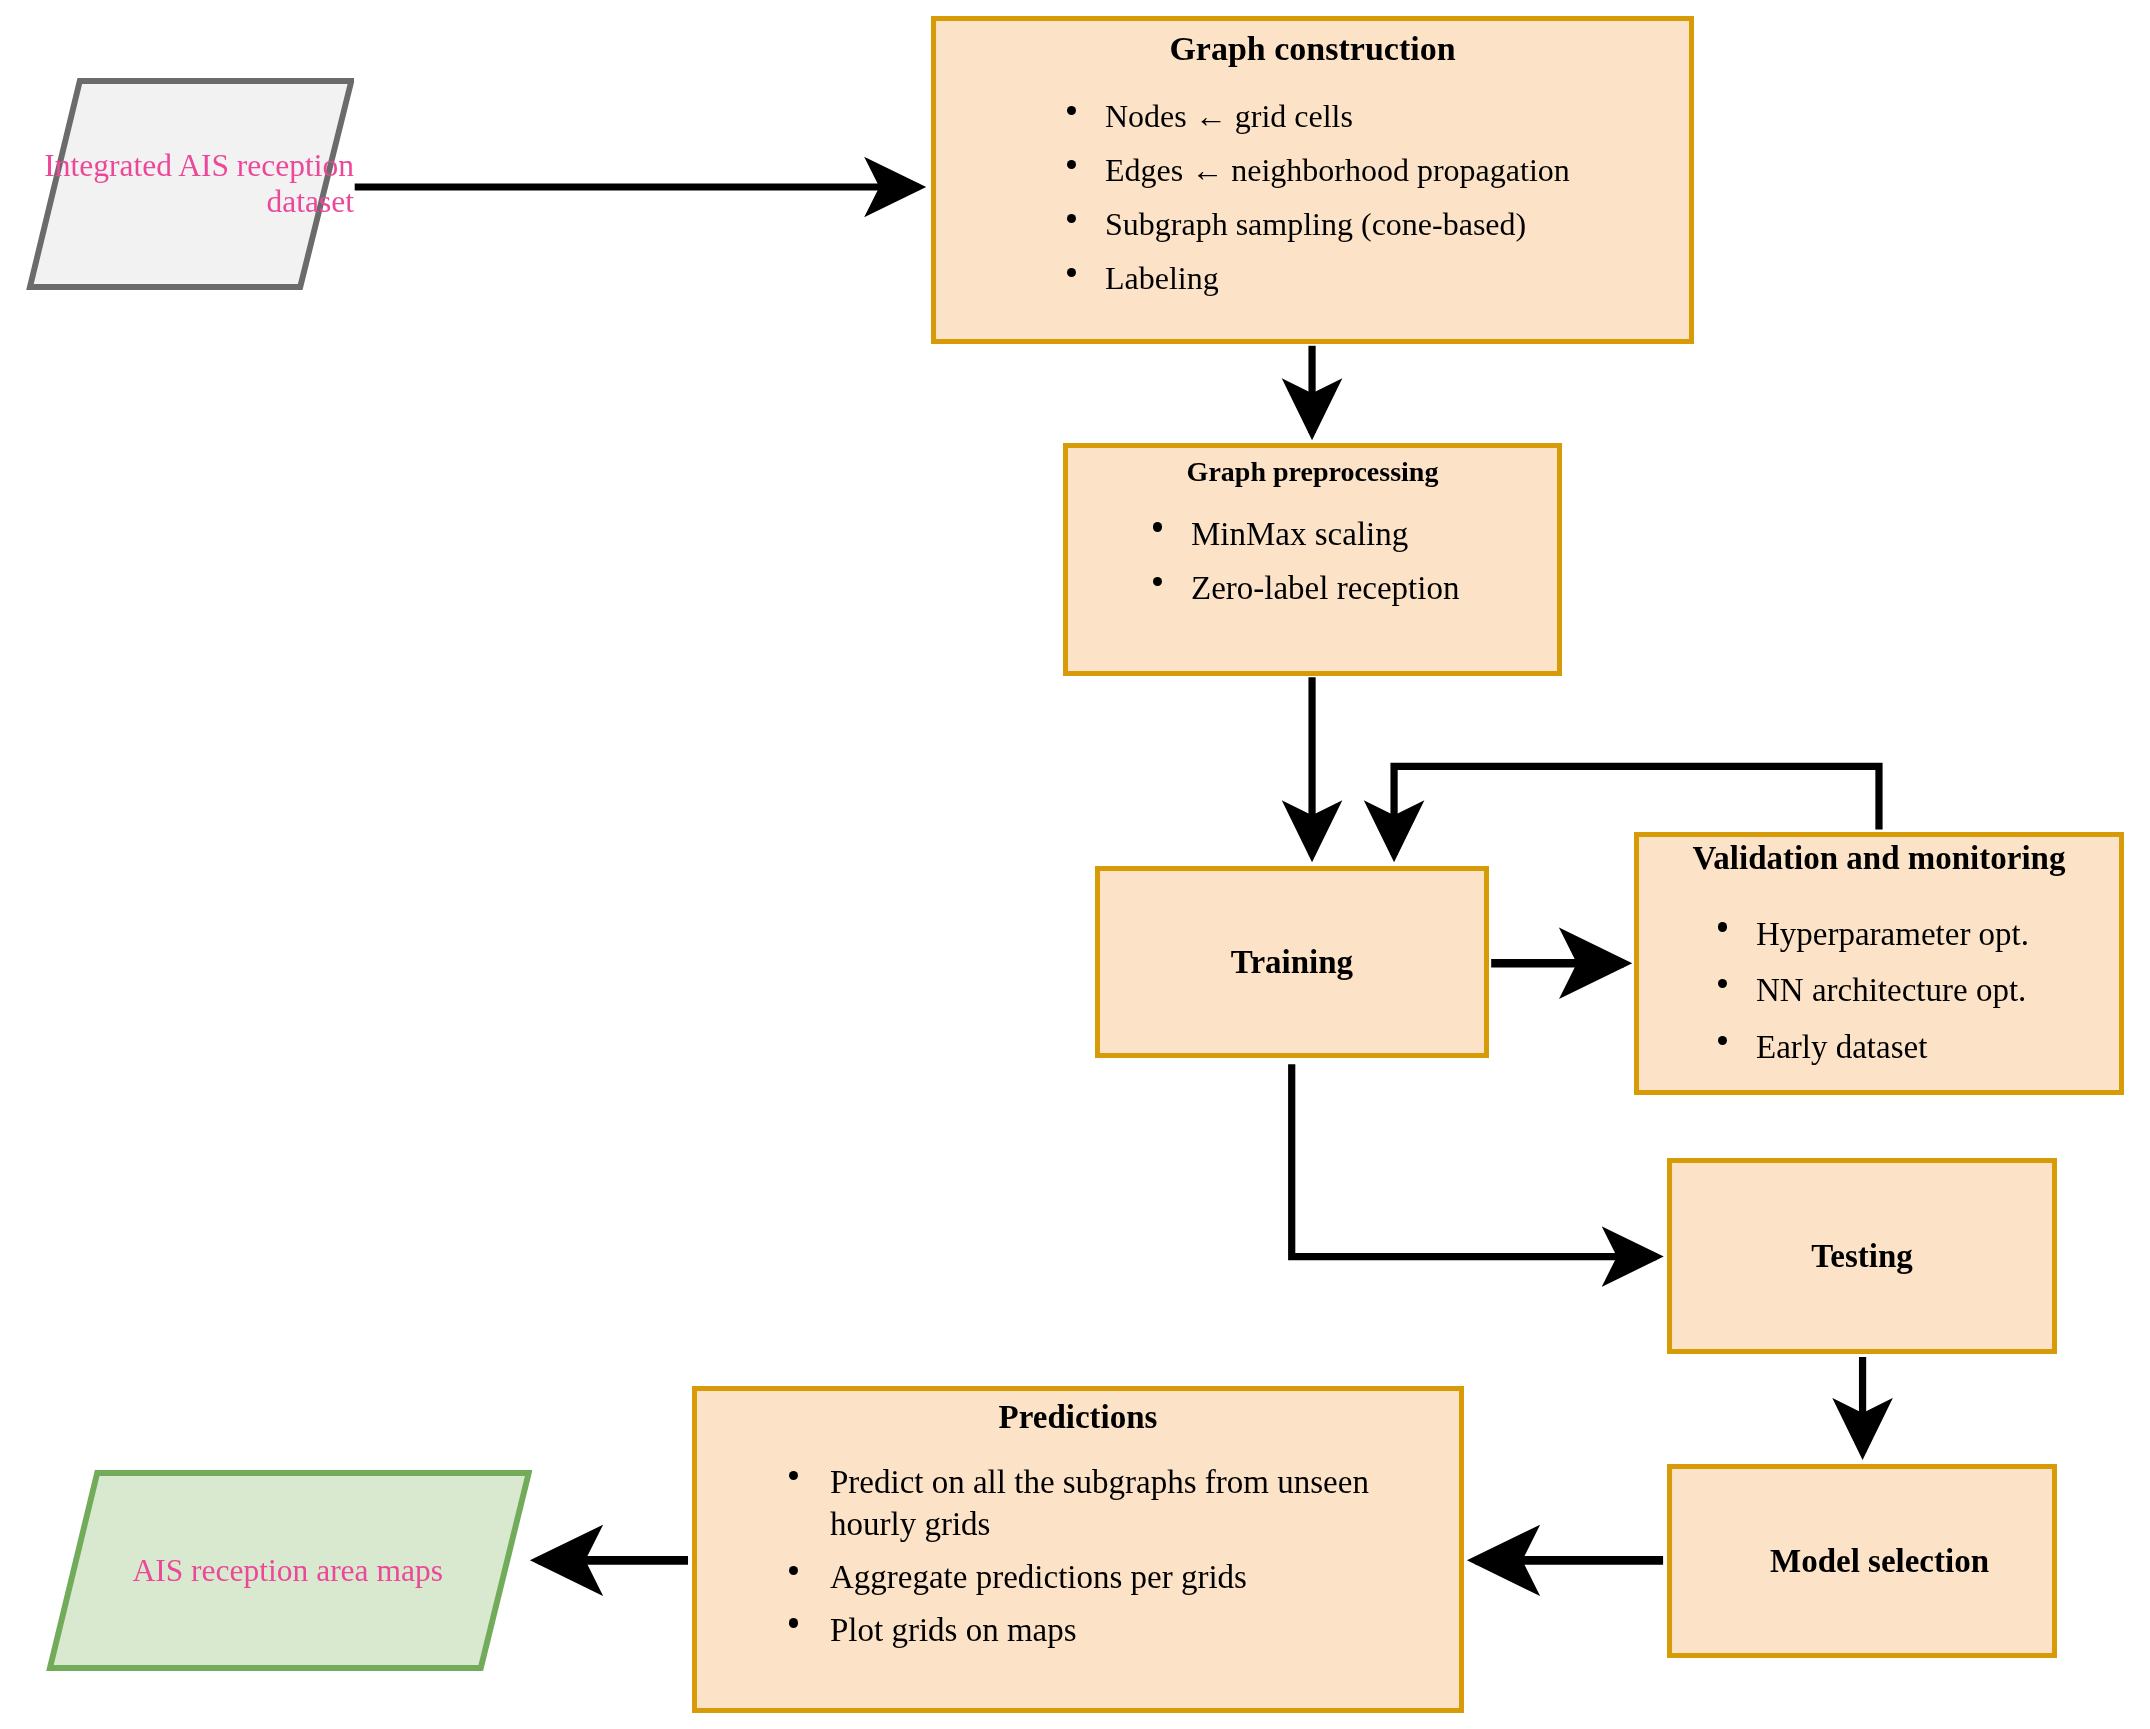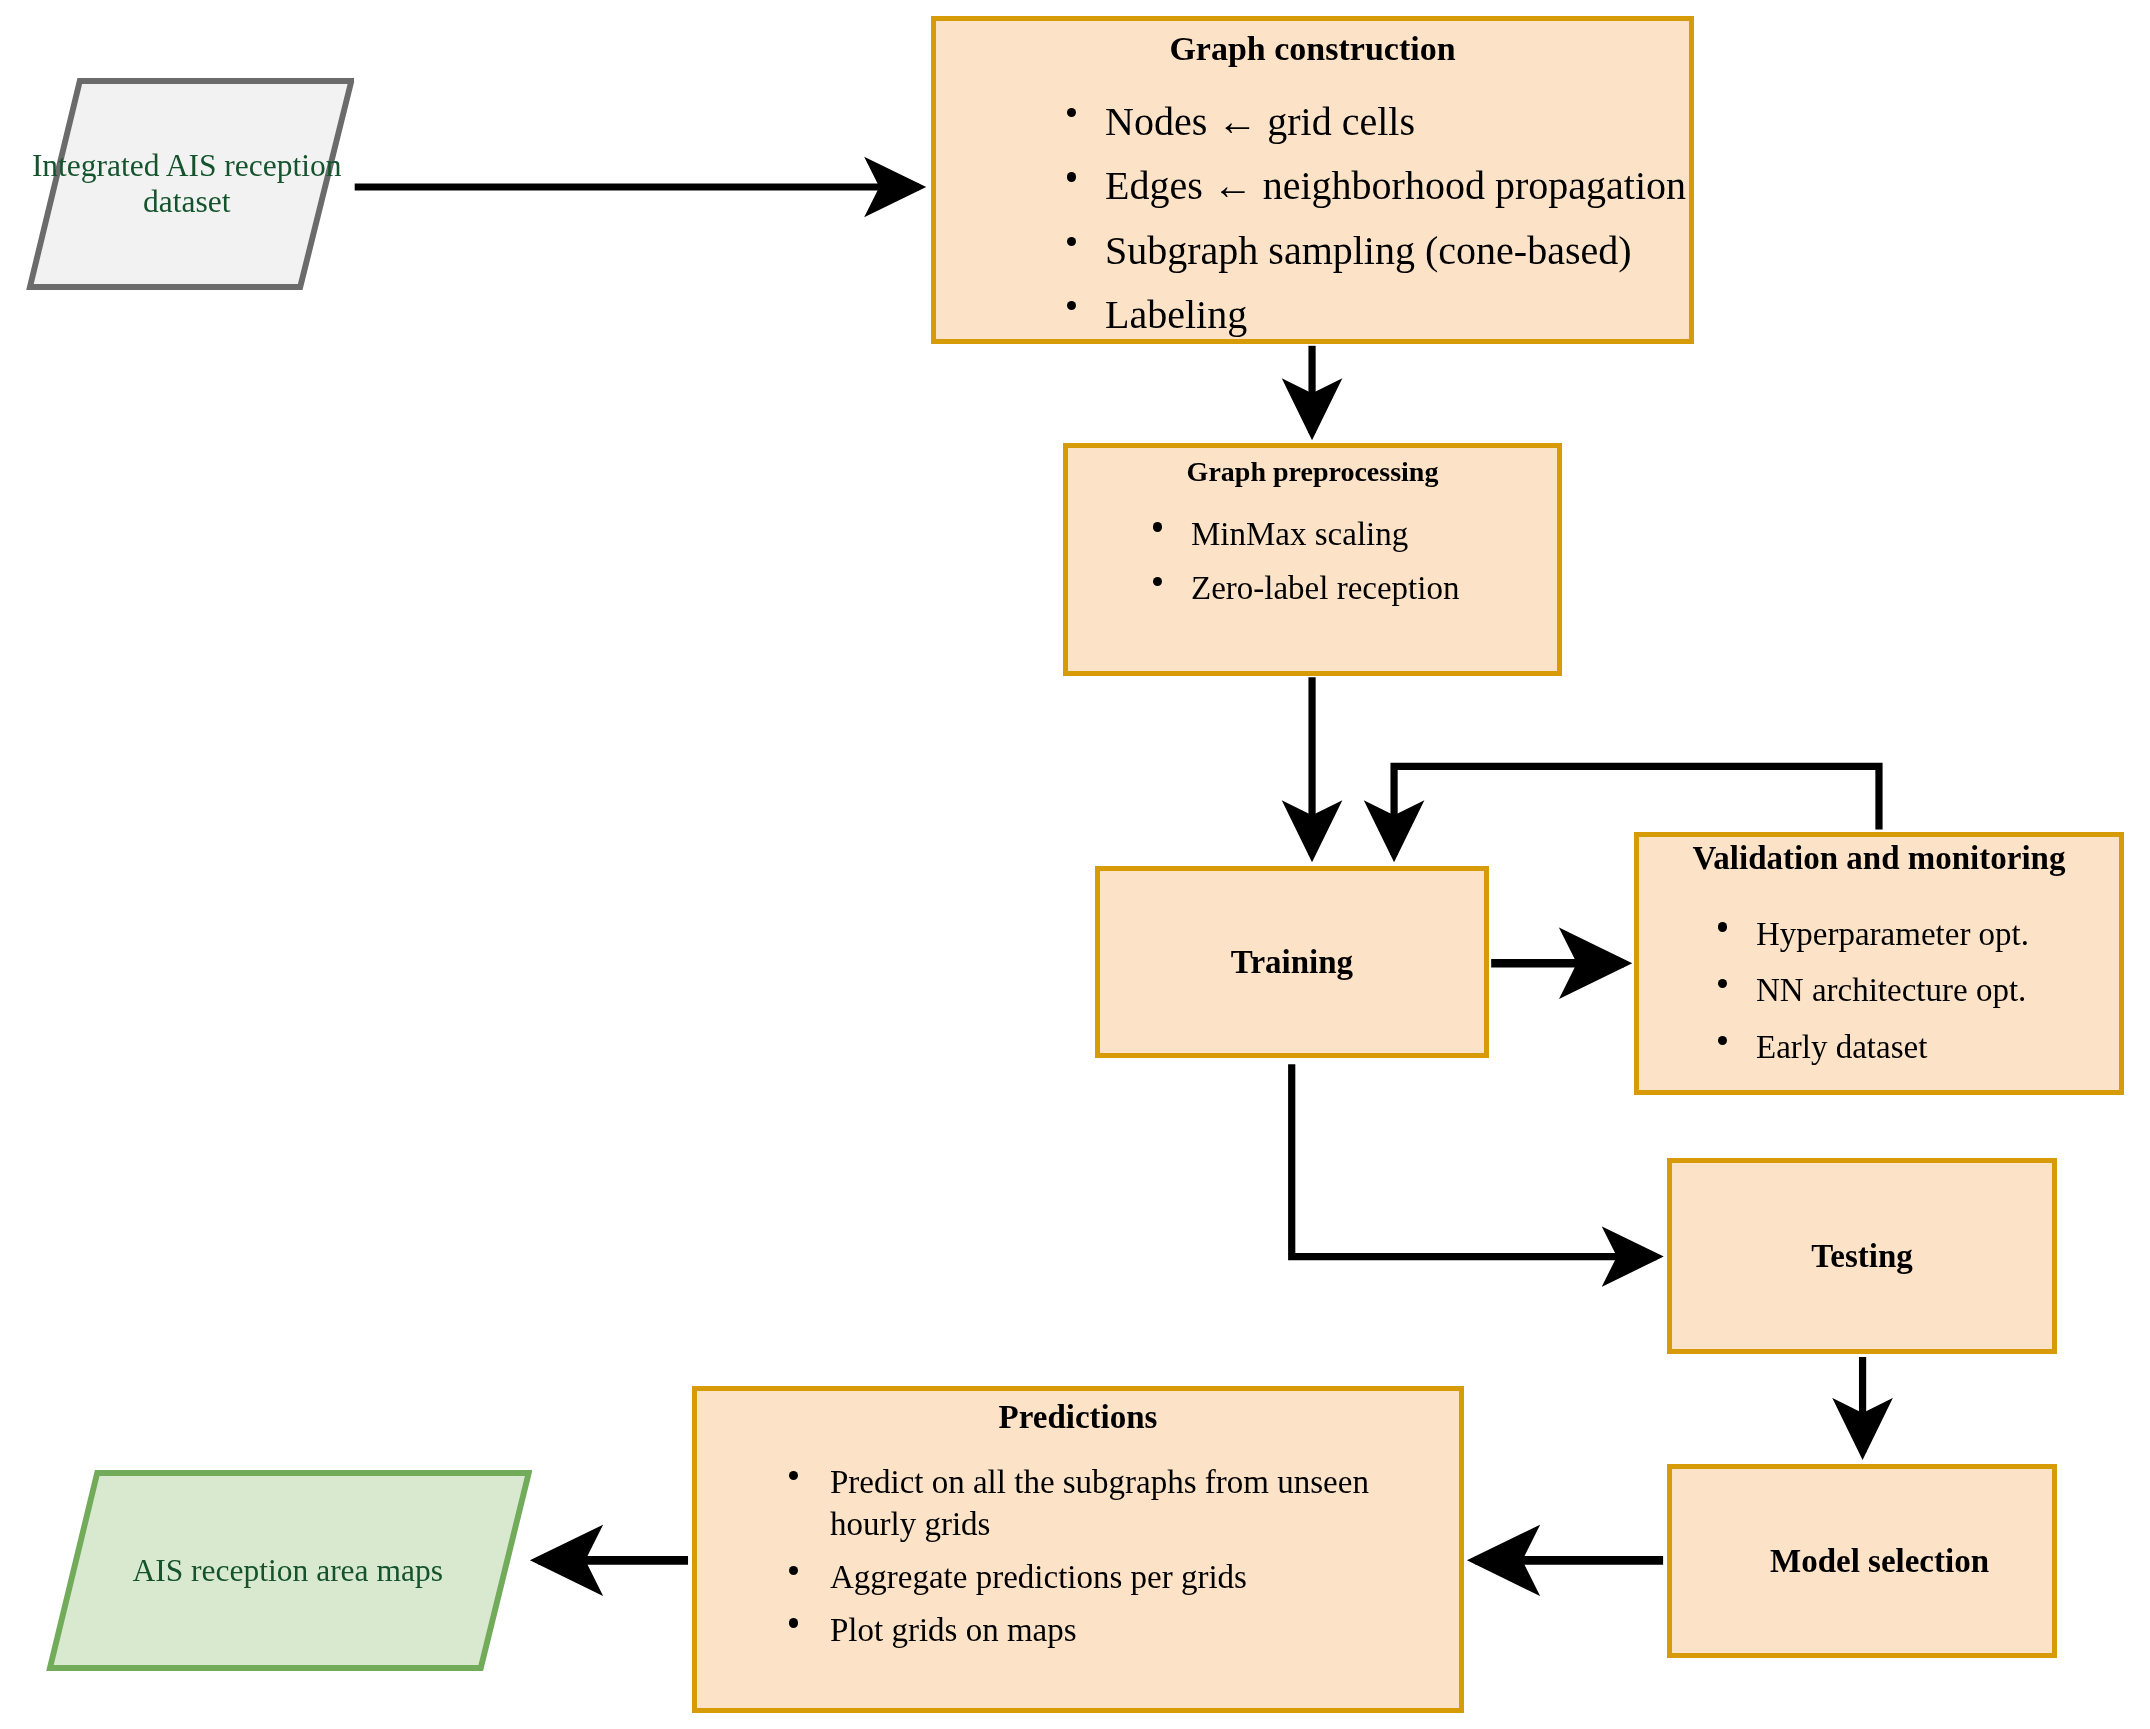--- a/index.html
+++ b/index.html
@@ -44,30 +44,30 @@
   }
   .box li .txt{display:block;}
 
   
   .para{
     position:absolute;
     display:flex;align-items:center;justify-content:center;
     box-sizing:border-box;
   }
   .para svg{position:absolute;left:0;top:0;width:100%;height:100%;}
-  .para .plabel{position:relative;z-index:2;color:#14532d;text-align:center;}
+  .para .plabel{position:relative;z-index:2;color:#ec4899;text-align:right;}
 
   
   #wires{position:absolute;left:0;top:0;width:2151px;height:1729px;pointer-events:none;}
 
   
   #gc      {left:931px;top:16.4px;  width:763px;height:328px;}
   #gc .title{font-size:34px;margin:9.2px 0 0 0;}
   #gc ul   {margin:30px 0 0 131px;}
-  #gc li   {font-size:40px;padding-left:38px;margin-bottom:13px;}
+  #gc li   {font-size:32px;padding-left:38px;margin-bottom:13px;}
 
   #gp      {left:1063px;top:443px; width:499px;height:233px;}
   #gp .title{font-size:28px;margin:9.2px 0 0 0;}
   #gp ul   {margin:26px 0 0 85px;}
   #gp li   {font-size:33px;padding-left:38px;margin-bottom:11.8px;}
 
   #tr      {left:1095px;top:866px;width:394px;height:192px;}
   #tr .title{font-size:33px;margin:auto 0;}
 
   #vm      {left:1634px;top:832px;width:490px;height:263px;}

